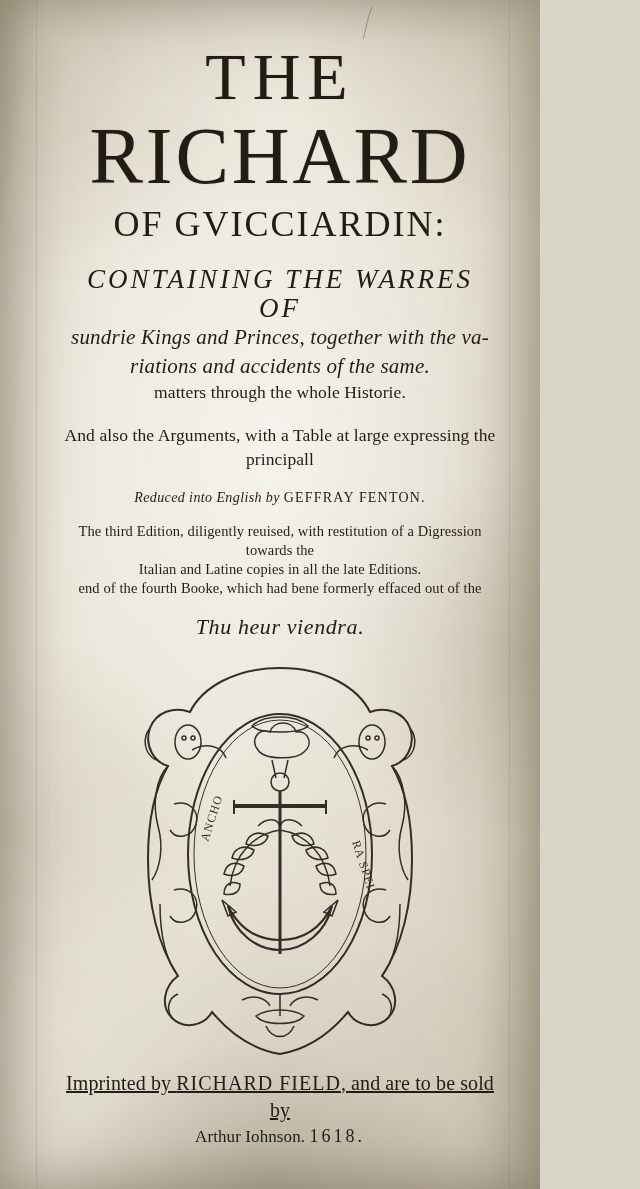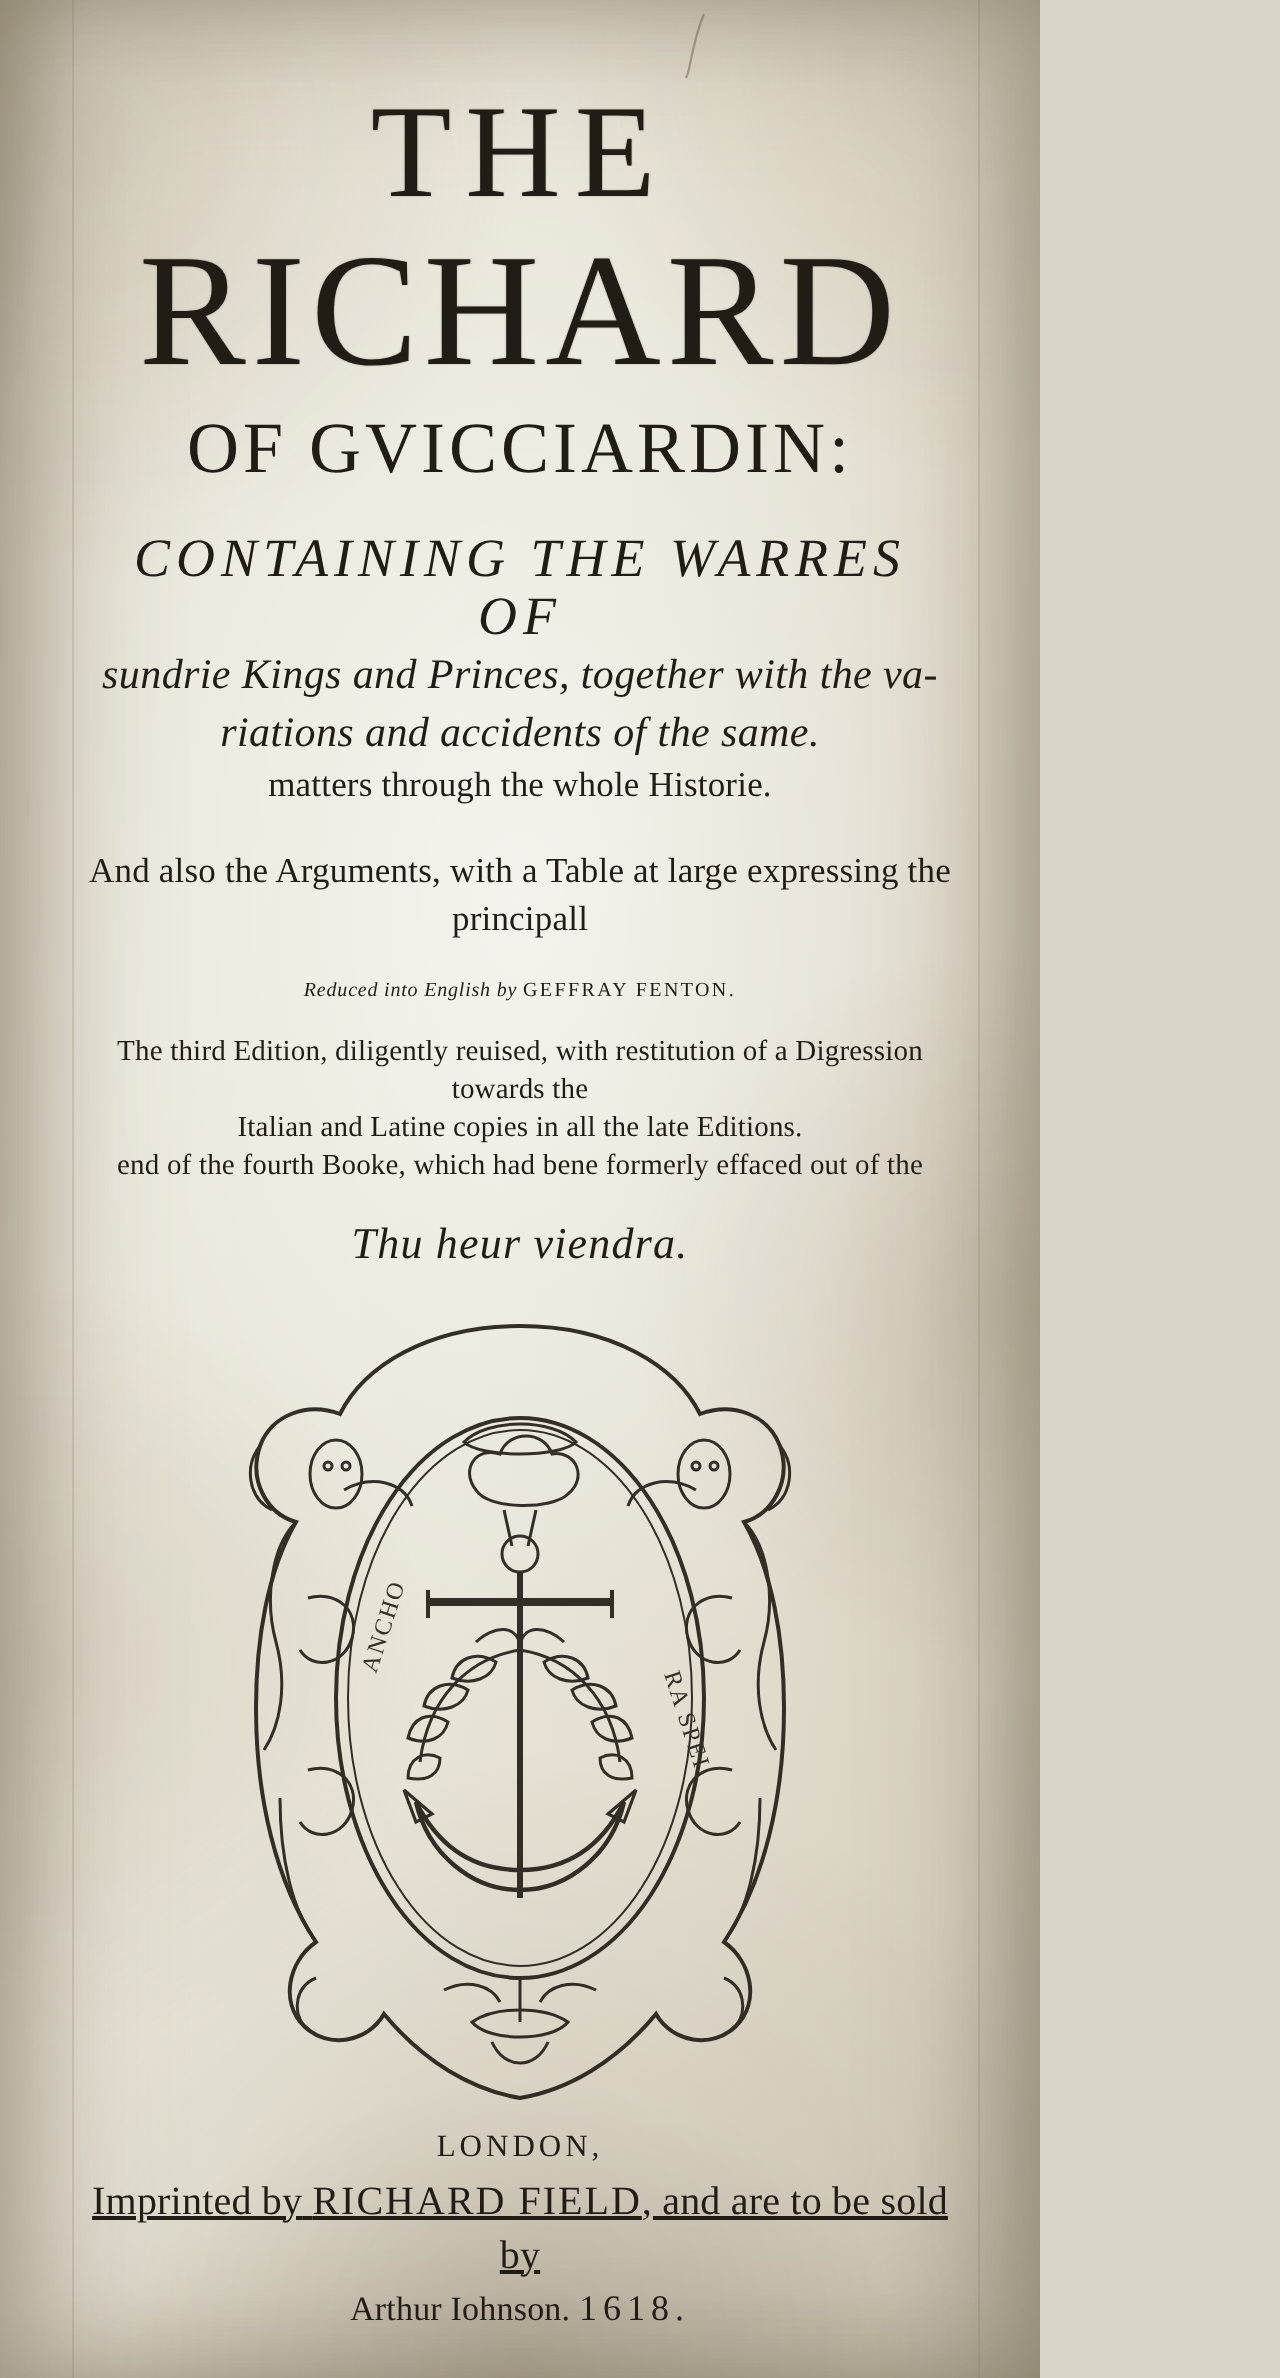--- a/index.html
+++ b/index.html
@@ -16,20 +16,21 @@
 
   
   .page {
     position: relative;
     width: 520px;
     height: 1189px;
     background:
       radial-gradient(ellipse 70% 50% at 50% 38%, rgba(255,255,255,0.55) 0%, rgba(255,255,255,0.0) 70%),
       linear-gradient(100deg, #c9c3b2 0%, #e3dfd2 6%, #eae6da 22%, #e8e4d7 48%, #e2ddcf 70%, #d6d0bf 88%, #bdb7a6 100%);
     overflow: hidden;
+    padding-left: 20px;
   }
   
   .grain {
     position: absolute;
     inset: 0;
     pointer-events: none;
     background:
       radial-gradient(circle at 8% 6%, rgba(150,135,100,0.22) 0%, rgba(150,135,100,0) 18%),
       radial-gradient(circle at 92% 3%, rgba(150,135,100,0.20) 0%, rgba(150,135,100,0) 16%),
       radial-gradient(circle at 96% 55%, rgba(140,125,95,0.18) 0%, rgba(140,125,95,0) 22%),
@@ -124,21 +125,21 @@
   .arguments {
     font-family: "Liberation Serif", serif;
     font-size: 17.5px;
     line-height: 1.35;
     margin-top: 20px;
     letter-spacing: 0.1px;
   }
 
   .reduced {
     font-family: "Liberation Serif", serif;
-    font-size: 10px;
+    font-size: 14px;
     font-style: italic;
     margin-top: 18px;
     letter-spacing: 0.4px;
   }
   .reduced .sc {
     font-style: normal;
     font-variant: small-caps;
     letter-spacing: 1.2px;
   }
 
@@ -329,21 +330,20 @@
 
           <g fill="#241f17" stroke="none" font-family="Liberation Serif, serif" font-size="12" letter-spacing="1">
             <text x="78" y="188" transform="rotate(-72 78 188)">ANCHO</text>
             <text x="222" y="188" transform="rotate(72 222 188)">RA SPEI.</text>
           </g>
         </g>
       </svg>
     </div>
 
     <div class="imprint ink">
-      <div class="london">LONDON,</div>
       <div class="line2">
         <span>Imprinted by</span>
         <span class="sc-name">RICHARD FIELD</span><span>, and are to be sold by</span>
       </div>
       <div class="line3">
         <span>Arthur Iohnson.</span>
         <span class="year">1618.</span>
       </div>
     </div>
 

